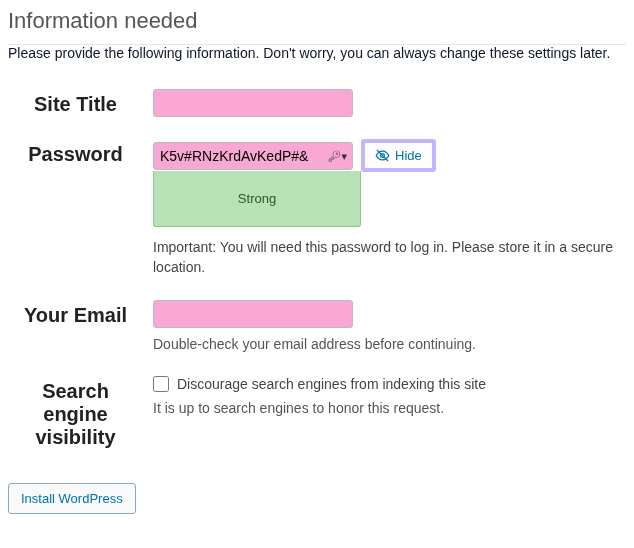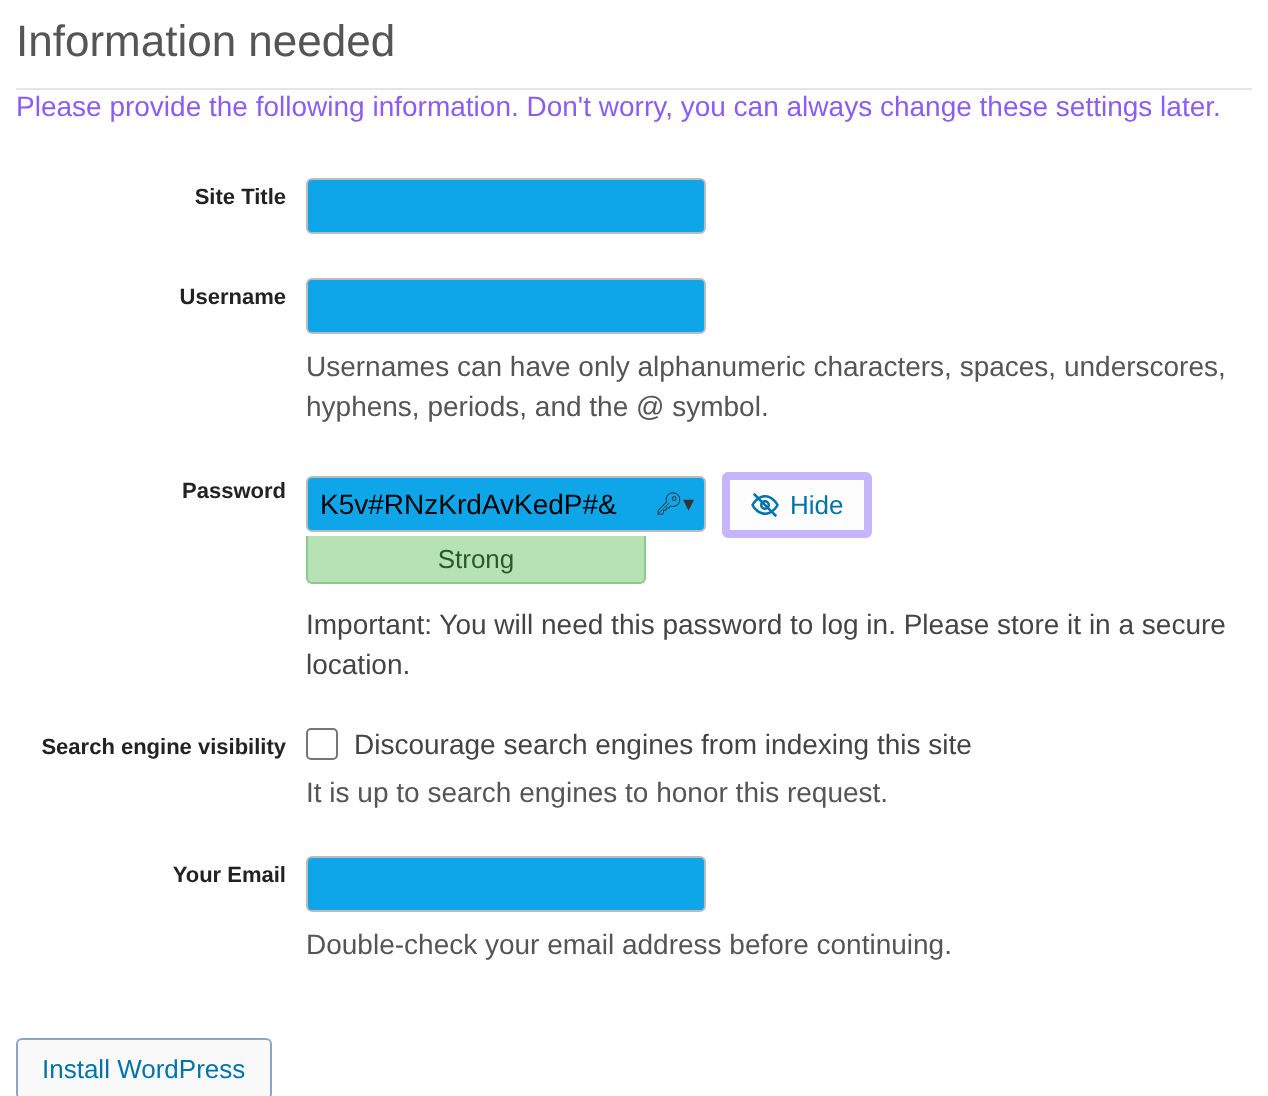--- a/index.html
+++ b/index.html
@@ -12,46 +12,46 @@
     }
     h2 {
       font-size: 22px;
       font-weight: 400;
       color: #555;
       padding-bottom: 10px;
       border-bottom: 1px solid #e5e5e5;
     }
     .intro {
       margin-bottom: 20px;
-      color: #8b5cf6;
+      color: #0f172a;
     }
     .form-table {
       width: 100%;
       border-collapse: collapse;
     }
     .form-table th {
-      text-align: right;
+      text-align: center;
       vertical-align: top;
       width: 145px;
       padding: 12px 10px 12px 0;
       font-weight: 600;
       color: #222;
-      font-size: 11px;
+      font-size: 20px;
     }
     .form-table td {
       padding: 8px 0 14px 0;
       vertical-align: top;
     }
     input[type="text"], input[type="email"] {
       width: 200px;
       padding: 5px 6px;
       font-size: 14px;
       border: 1px solid #bbb;
       border-radius: 3px;
-      background: #0ea5e9;
+      background: #f9a8d4;
     }
     .description {
       font-size: 14px;
       color: #555;
       margin-top: 6px;
       line-height: 1.45;
     }
     .pw-wrap {
       display: flex;
       align-items: center;
@@ -73,27 +73,27 @@
     .pw-key-icon {
       position: absolute;
       right: 6px;
       top: 50%;
       transform: translateY(-50%);
       font-size: 11px;
       color: #333;
       pointer-events: none;
     }
     .pw-strength {
-      width: 170px;
+      width: 208px;
       background: #b6e2b6;
       border: 1px solid #8cc98c;
       border-top: none;
       border-radius: 0 0 3px 3px;
       text-align: center;
-      padding: 4px 0;
+      padding: 20px 0;
       font-size: 13px;
       color: #2a5a2a;
       margin-top: -1px;
     }
     .hide-btn {
       border: 4px solid #c4b5fd;
       background: #fdfdfd;
       color: #0073aa;
       padding: 5px 10px;
       border-radius: 3px;
@@ -129,27 +129,20 @@
 
 <table class="form-table">
   <tbody>
       <tr>
     <th>Site Title</th>
     <td>
       <input type="text" value="" style="">
     </td>
   </tr>
   <tr>
-    <th>Username</th>
-    <td>
-      <input type="text" value="" style="">
-      <p class="description">Usernames can have only alphanumeric characters, spaces, underscores, hyphens, periods, and the @ symbol.</p>
-    </td>
-  </tr>
-  <tr>
     <th>Password</th>
     <td>
       <div class="pw-wrap">
         <div class="pw-input-box">
           <input type="text" class="pw-input" value="K5v#RNzKrdAvKedP#&amp;" style="">
           <span class="pw-key-icon">🔑︎▾</span>
         </div>
         <button type="button" class="hide-btn">
           <svg viewBox="0 0 24 24" fill="none" stroke="#0073aa" stroke-width="2">
             <path d="M2 12s3.5-7 10-7 10 7 10 7-3.5 7-10 7S2 12 2 12z"></path>
@@ -160,34 +153,34 @@
         </button>
       </div>
       <div class="pw-strength">Strong</div>
       <p class="important">
         <b>Important:</b>
         <span>You will need this password to log in. Please store it in a secure location.</span>
       </p>
     </td>
   </tr>
   <tr>
+    <th>Your Email</th>
+    <td>
+      <input type="email" value="" style="">
+      <p class="description">Double-check your email address before continuing.</p>
+    </td>
+  </tr>
+  <tr>
     <th>Search engine visibility</th>
     <td>
       <label class="checkbox-row">
         <input type="checkbox" style="">
         <span>Discourage search engines from indexing this site</span>
       </label>
       <p class="description">It is up to search engines to honor this request.</p>
-    </td>
-  </tr>
-  <tr>
-    <th>Your Email</th>
-    <td>
-      <input type="email" value="" style="">
-      <p class="description">Double-check your email address before continuing.</p>
     </td>
   </tr>
 </tbody>
   </table>
 
 <div class="submit-wrap">
   <button type="button" class="install-btn">Install WordPress</button>
 </div>
 
 </body></html>

